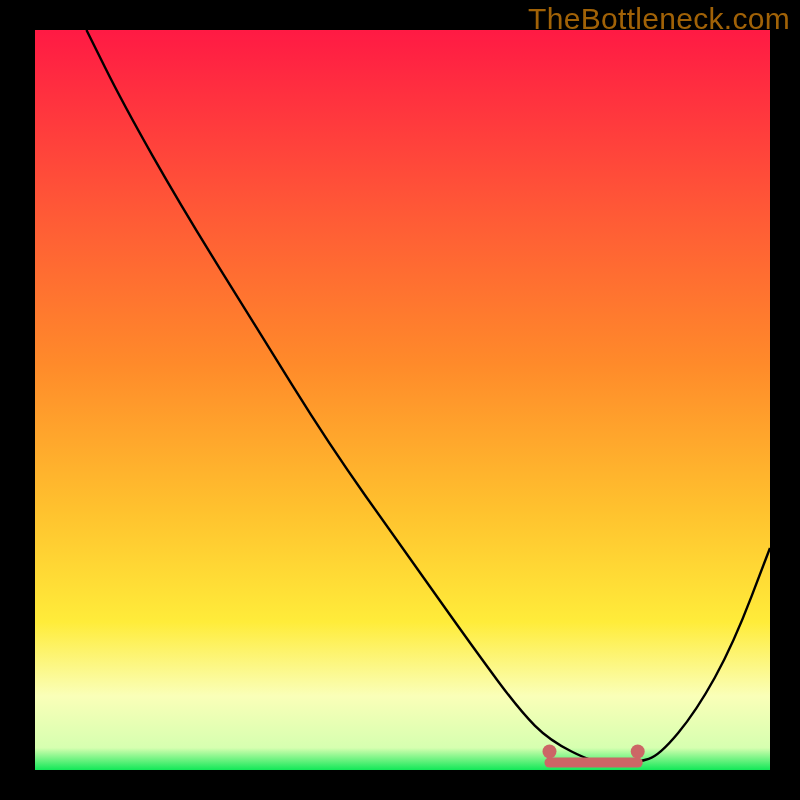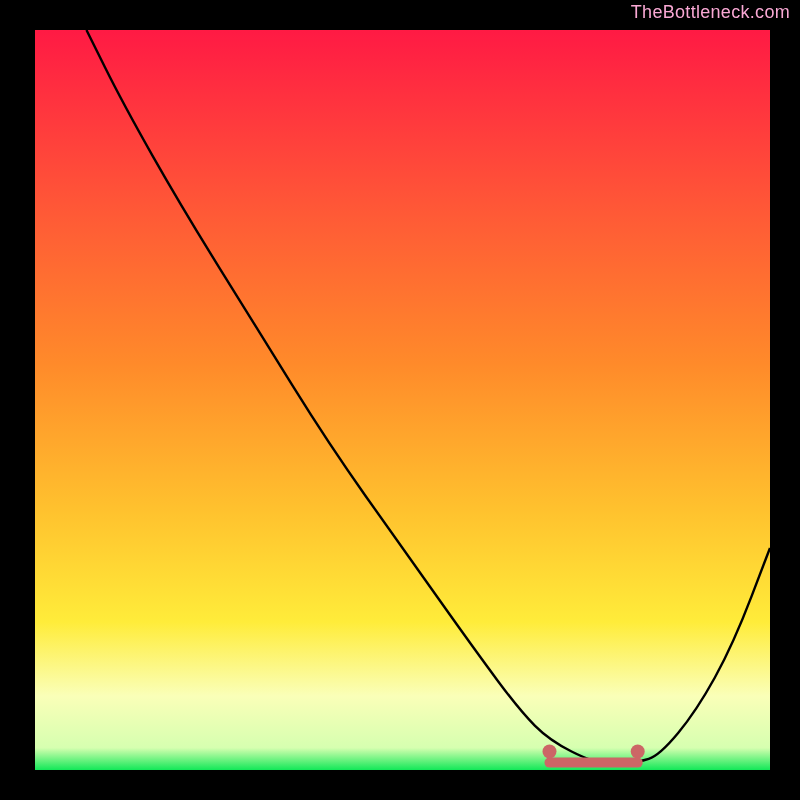--- a/index.html
+++ b/index.html
@@ -14,22 +14,22 @@
     position: relative;
     width: 800px;
     height: 800px;
     background: #000;
   }
   .watermark {
     position: absolute;
     top: 2px;
     right: 10px;
     font-family: Arial, Helvetica, sans-serif;
-    font-size: 18px;
-    color: #f9a8d4;
+    font-size: 30px;
+    color: #a16207;
     letter-spacing: 0.3px;
     z-index: 10;
   }
   svg {
     position: absolute;
     top: 0;
     left: 0;
   }
 </style>
 </head>

